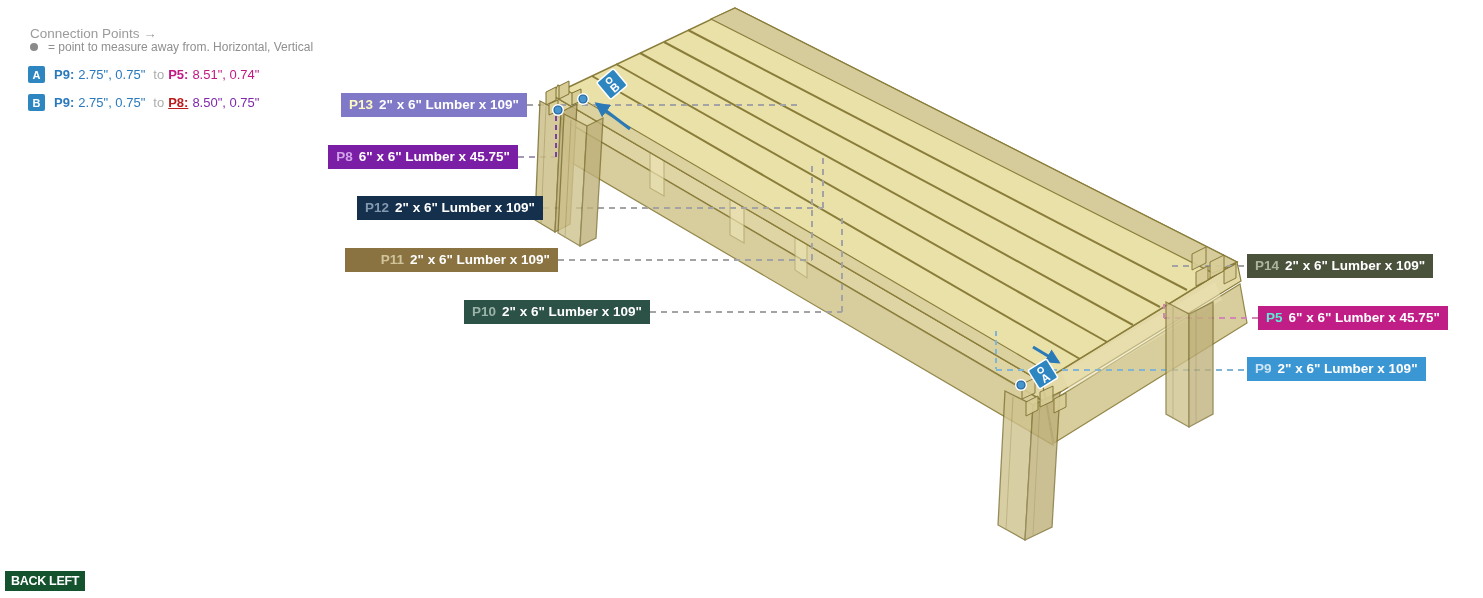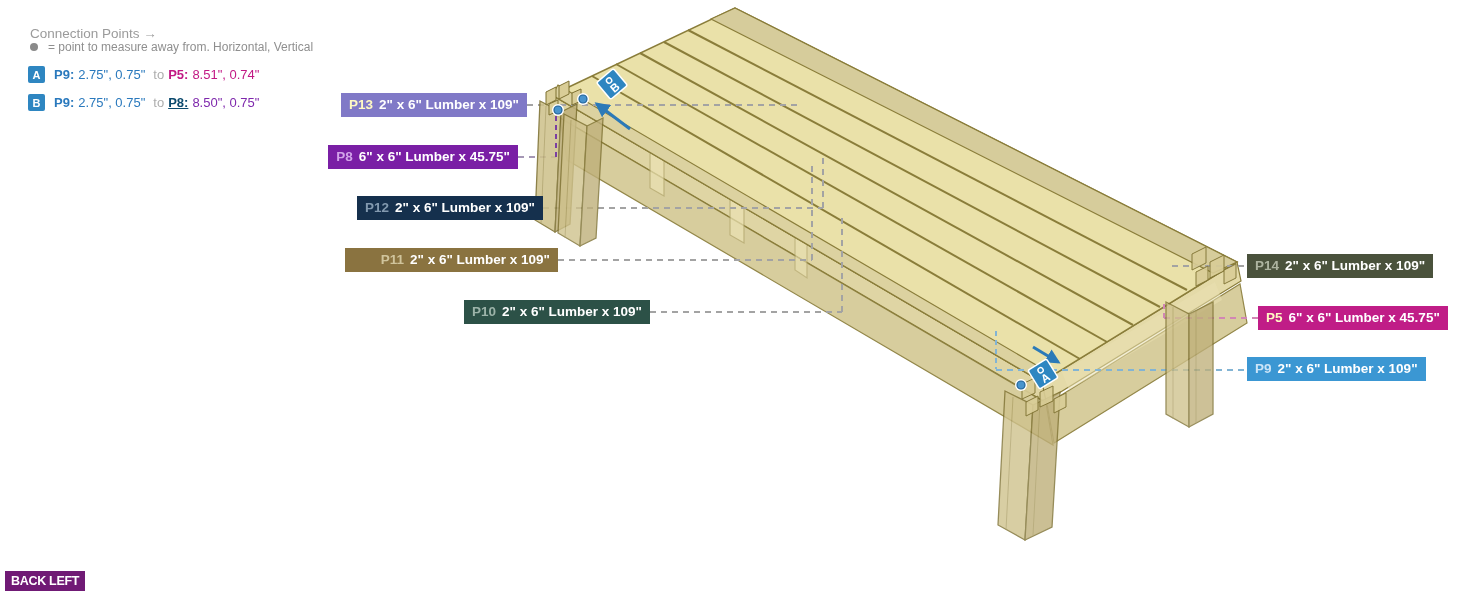--- a/index.html
+++ b/index.html
@@ -174,21 +174,21 @@
     <span class="seg" style="color: rgb(42, 121, 189);">2.75", 0.75"</span>
     <span class="toword">to</span>
     <b class="seg" style="color: rgb(194, 24, 132); text-align: right;">P5:</b>
     <span class="seg" style="color: rgb(194, 24, 132);">8.51", 0.74"</span>
   </div>
   <div class="mrow" style="top:94px;">
     <span class="mbadge">B</span>
     <b class="seg" style="color: rgb(42, 121, 189);">P9:</b>
     <span class="seg" style="color: rgb(42, 121, 189);">2.75", 0.75"</span>
     <span class="toword">to</span>
-    <b class="seg" style="color: #0c4a6e; text-decoration: underline;">P8:</b>
+    <b class="seg" style="color: #b91c1c; text-decoration: underline;">P8:</b>
     <span class="seg" style="color: rgb(126, 39, 172);">8.50", 0.75"</span>
   </div>
 
   <div class="plabel" style="top: 93px; right: 956px; background-color: rgb(128, 121, 199);">
     <span class="pnum" style="color: #fef9c3;">P13</span><span>2" x 6" Lumber x 109"</span>
   </div>
   <div class="plabel" style="top: 145px; right: 965px; background-color: rgb(122, 31, 165);">
     <span class="pnum" style="color: rgb(210, 163, 233);">P8</span><span>6" x 6" Lumber x 45.75"</span>
   </div>
   <div class="plabel" style="top: 196px; right: 940px; background-color: rgb(21, 48, 77);">
@@ -197,21 +197,21 @@
   <div class="plabel" style="top: 248px; right: 925px; background-color: rgb(138, 115, 64);">
     <span class="pnum" style="color: rgb(208, 196, 156); padding-left: 28px;">P11</span><span>2" x 6" Lumber x 109"</span>
   </div>
   <div class="plabel" style="top: 300px; right: 833px; background-color: rgb(44, 81, 71);">
     <span class="pnum" style="color: rgb(156, 179, 169);">P10</span><span>2" x 6" Lumber x 109"</span>
   </div>
   <div class="plabel" style="top: 254px; left: 1247px; background-color: rgb(74, 82, 60);">
     <span class="pnum" style="color: rgb(173, 180, 160);">P14</span><span>2" x 6" Lumber x 109"</span>
   </div>
   <div class="plabel" style="top: 306px; left: 1258px; background-color: rgb(192, 29, 135);">
-    <span class="pnum" style="color: #fef9c3;">P5</span><span>6" x 6" Lumber x 45.75"</span>
+    <span class="pnum" style="color: #5eead4;">P5</span><span>6" x 6" Lumber x 45.75"</span>
   </div>
   <div class="plabel" style="top: 357px; left: 1247px; background-color: rgb(59, 151, 211);">
     <span class="pnum" style="color: rgb(203, 228, 247);">P9</span><span>2" x 6" Lumber x 109"</span>
   </div>
 
-  <div class="viewlbl" style="background-color: #701a75;">BACK LEFT</div>
+  <div class="viewlbl" style="background-color: #14532d;">BACK LEFT</div>
 
 </div>
 
 </body></html>

